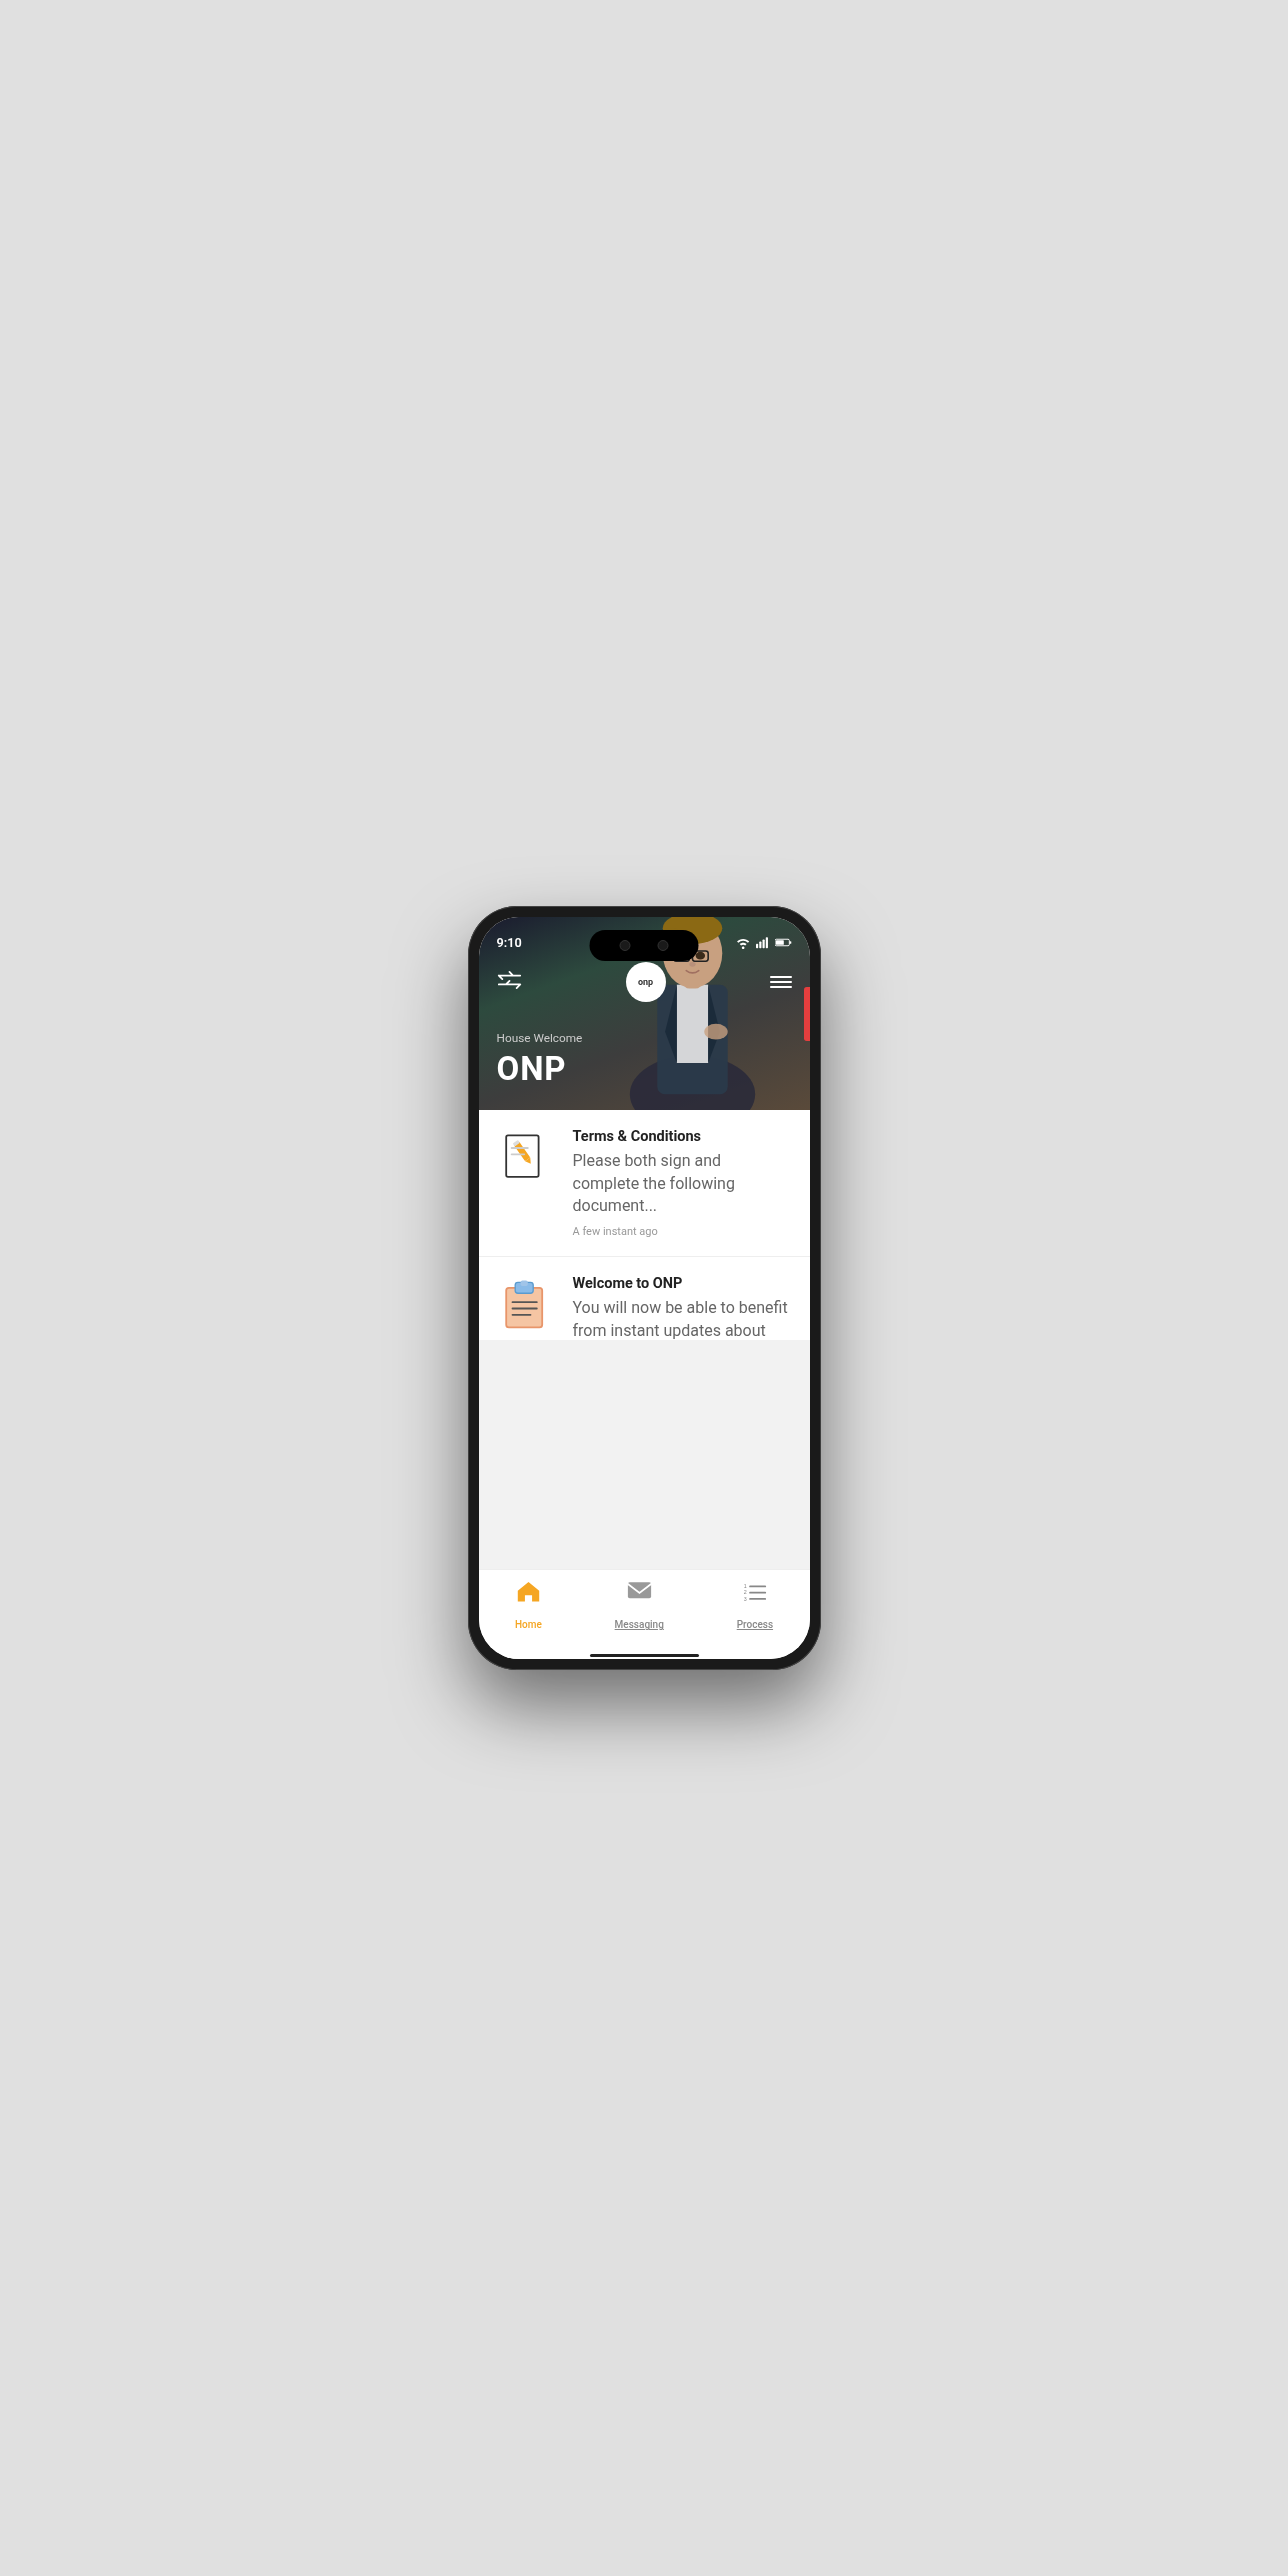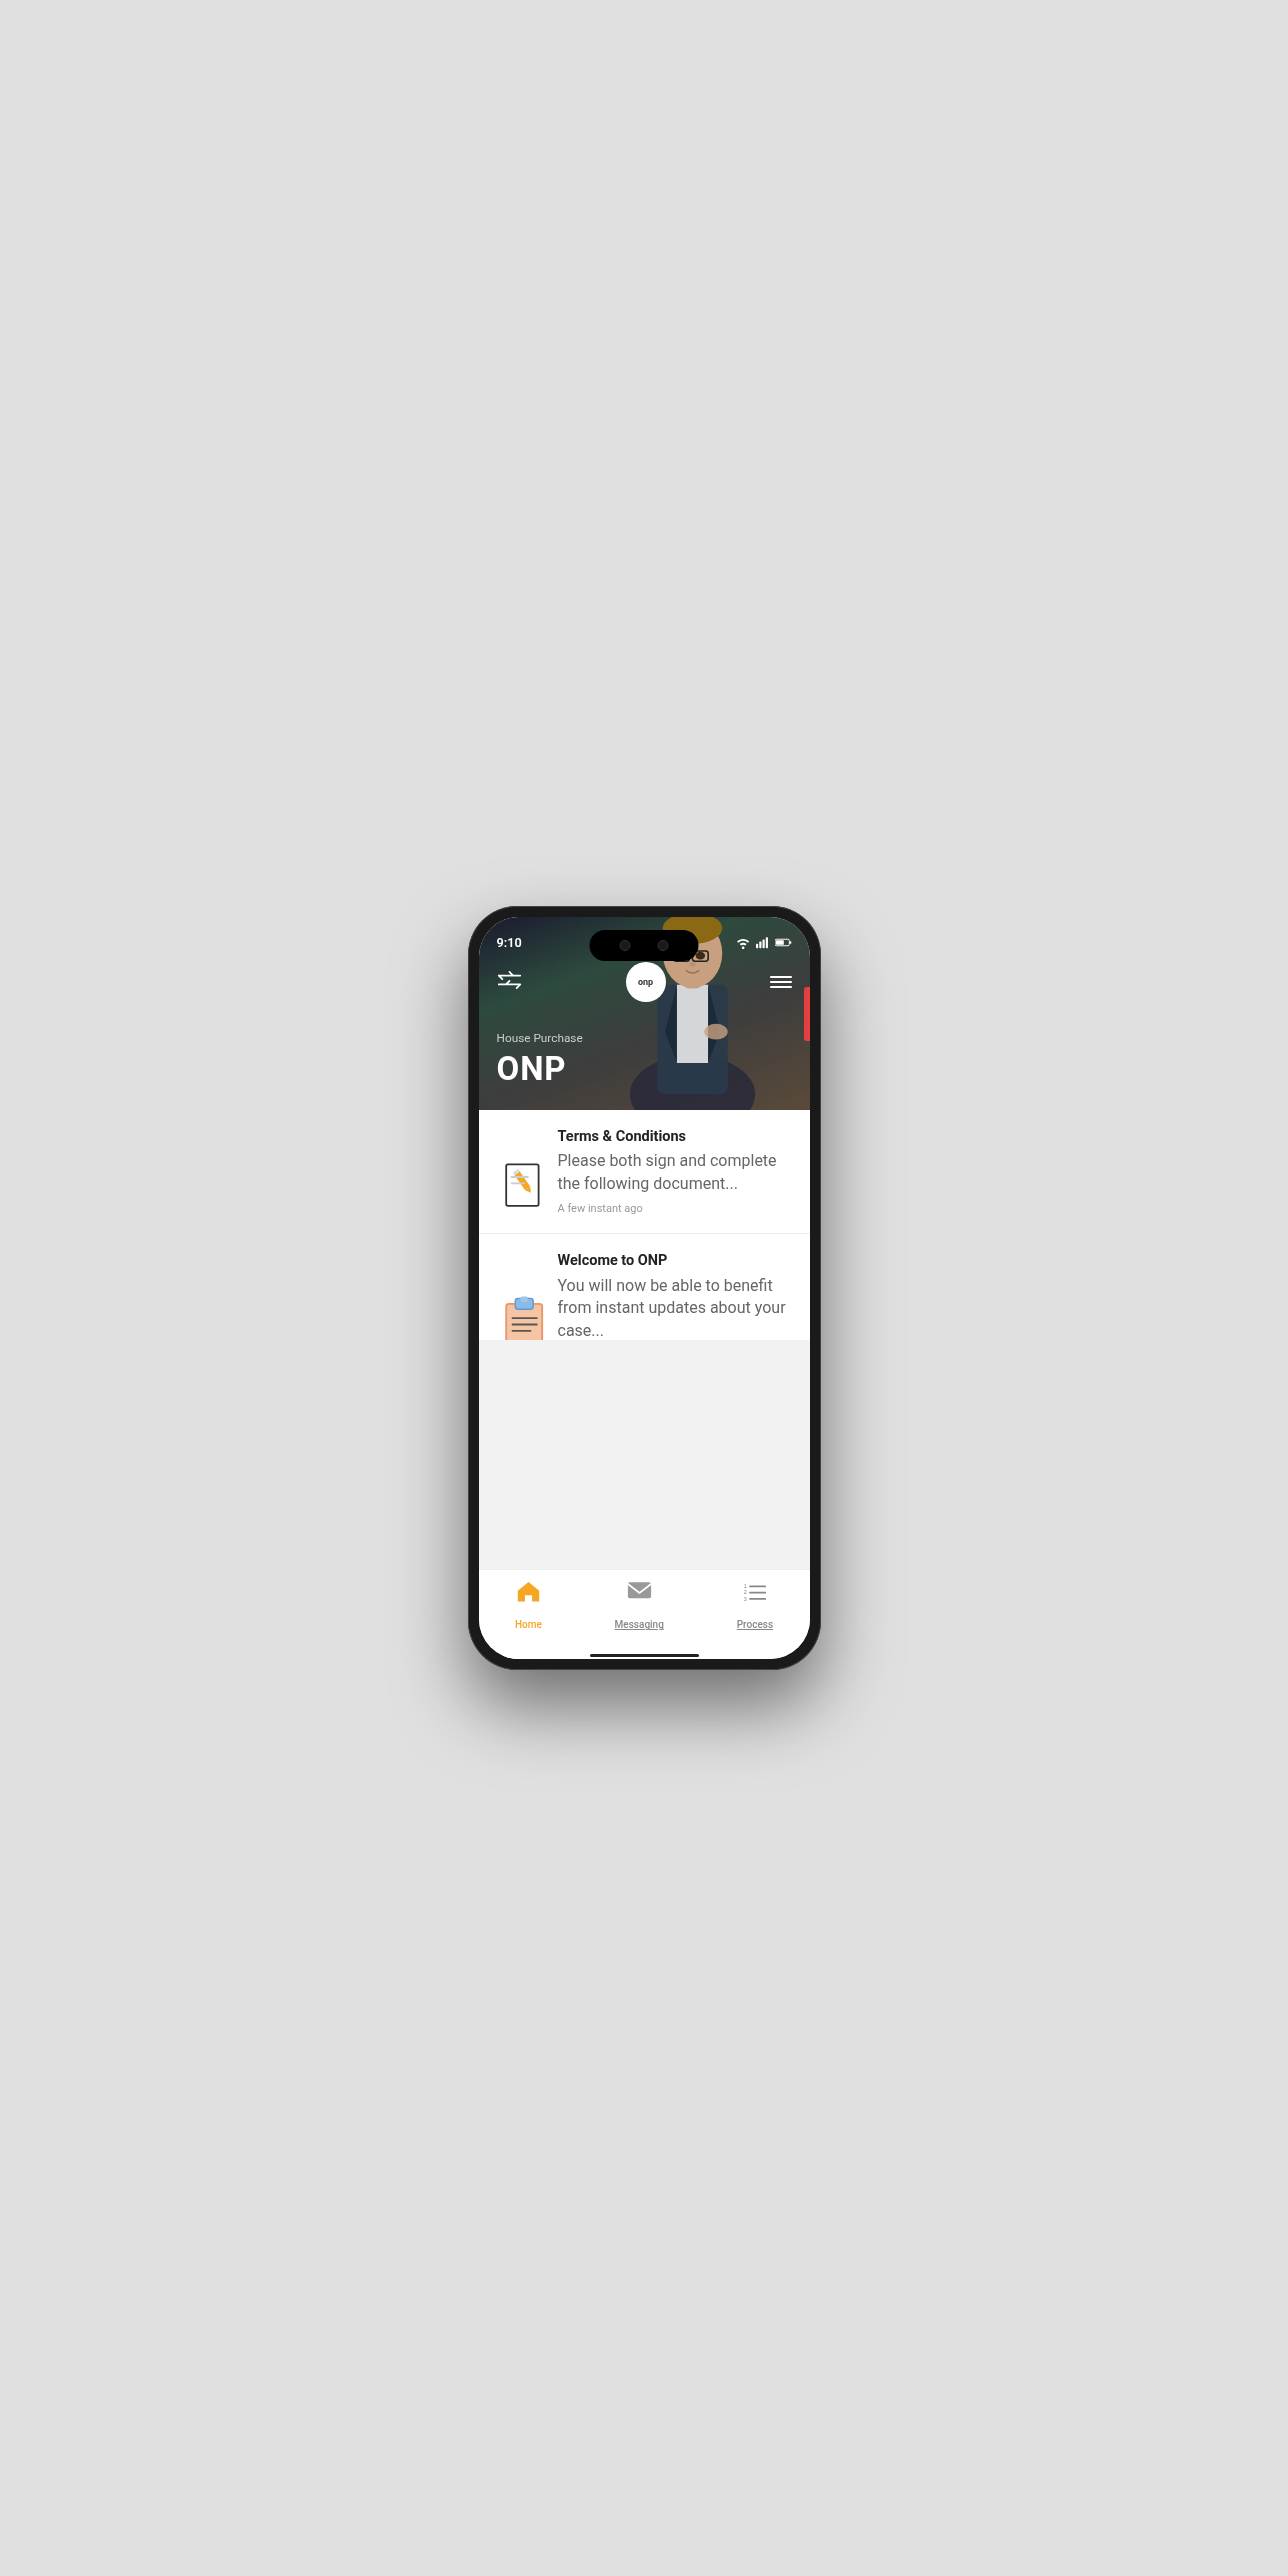--- a/index.html
+++ b/index.html
@@ -257,24 +257,24 @@
 
     
     .content-list {
       flex: 1;
       background: #fff;
       overflow-y: auto;
     }
 
     .list-item {
       display: flex;
-      align-items: flex-end;
+      align-items: flex-start;
       padding: 18px;
       border-bottom: 0.9px solid #eee;
-      gap: 3px;
+      gap: 18px;
       cursor: pointer;
       background: #fff;
     }
 
     .list-item-icon {
       width: 58px;
       height: 58px;
       flex-shrink: 0;
       display: flex;
       align-items: center;
@@ -443,21 +443,21 @@
         </div>
 
         <div class="menu-icon">
           <div class="menu-bar"></div>
           <div class="menu-bar"></div>
           <div class="menu-bar"></div>
         </div>
       </div>
 
       <div class="hero-content">
-        <div class="hero-subtitle">House Purchase</div>
+        <div class="hero-subtitle">House Welcome</div>
         <div class="hero-title">ONP</div>
       </div>
 
       <div class="side-accent"></div>
     </div>
 
 
     <div class="content-list">
 
       <div class="list-item">

